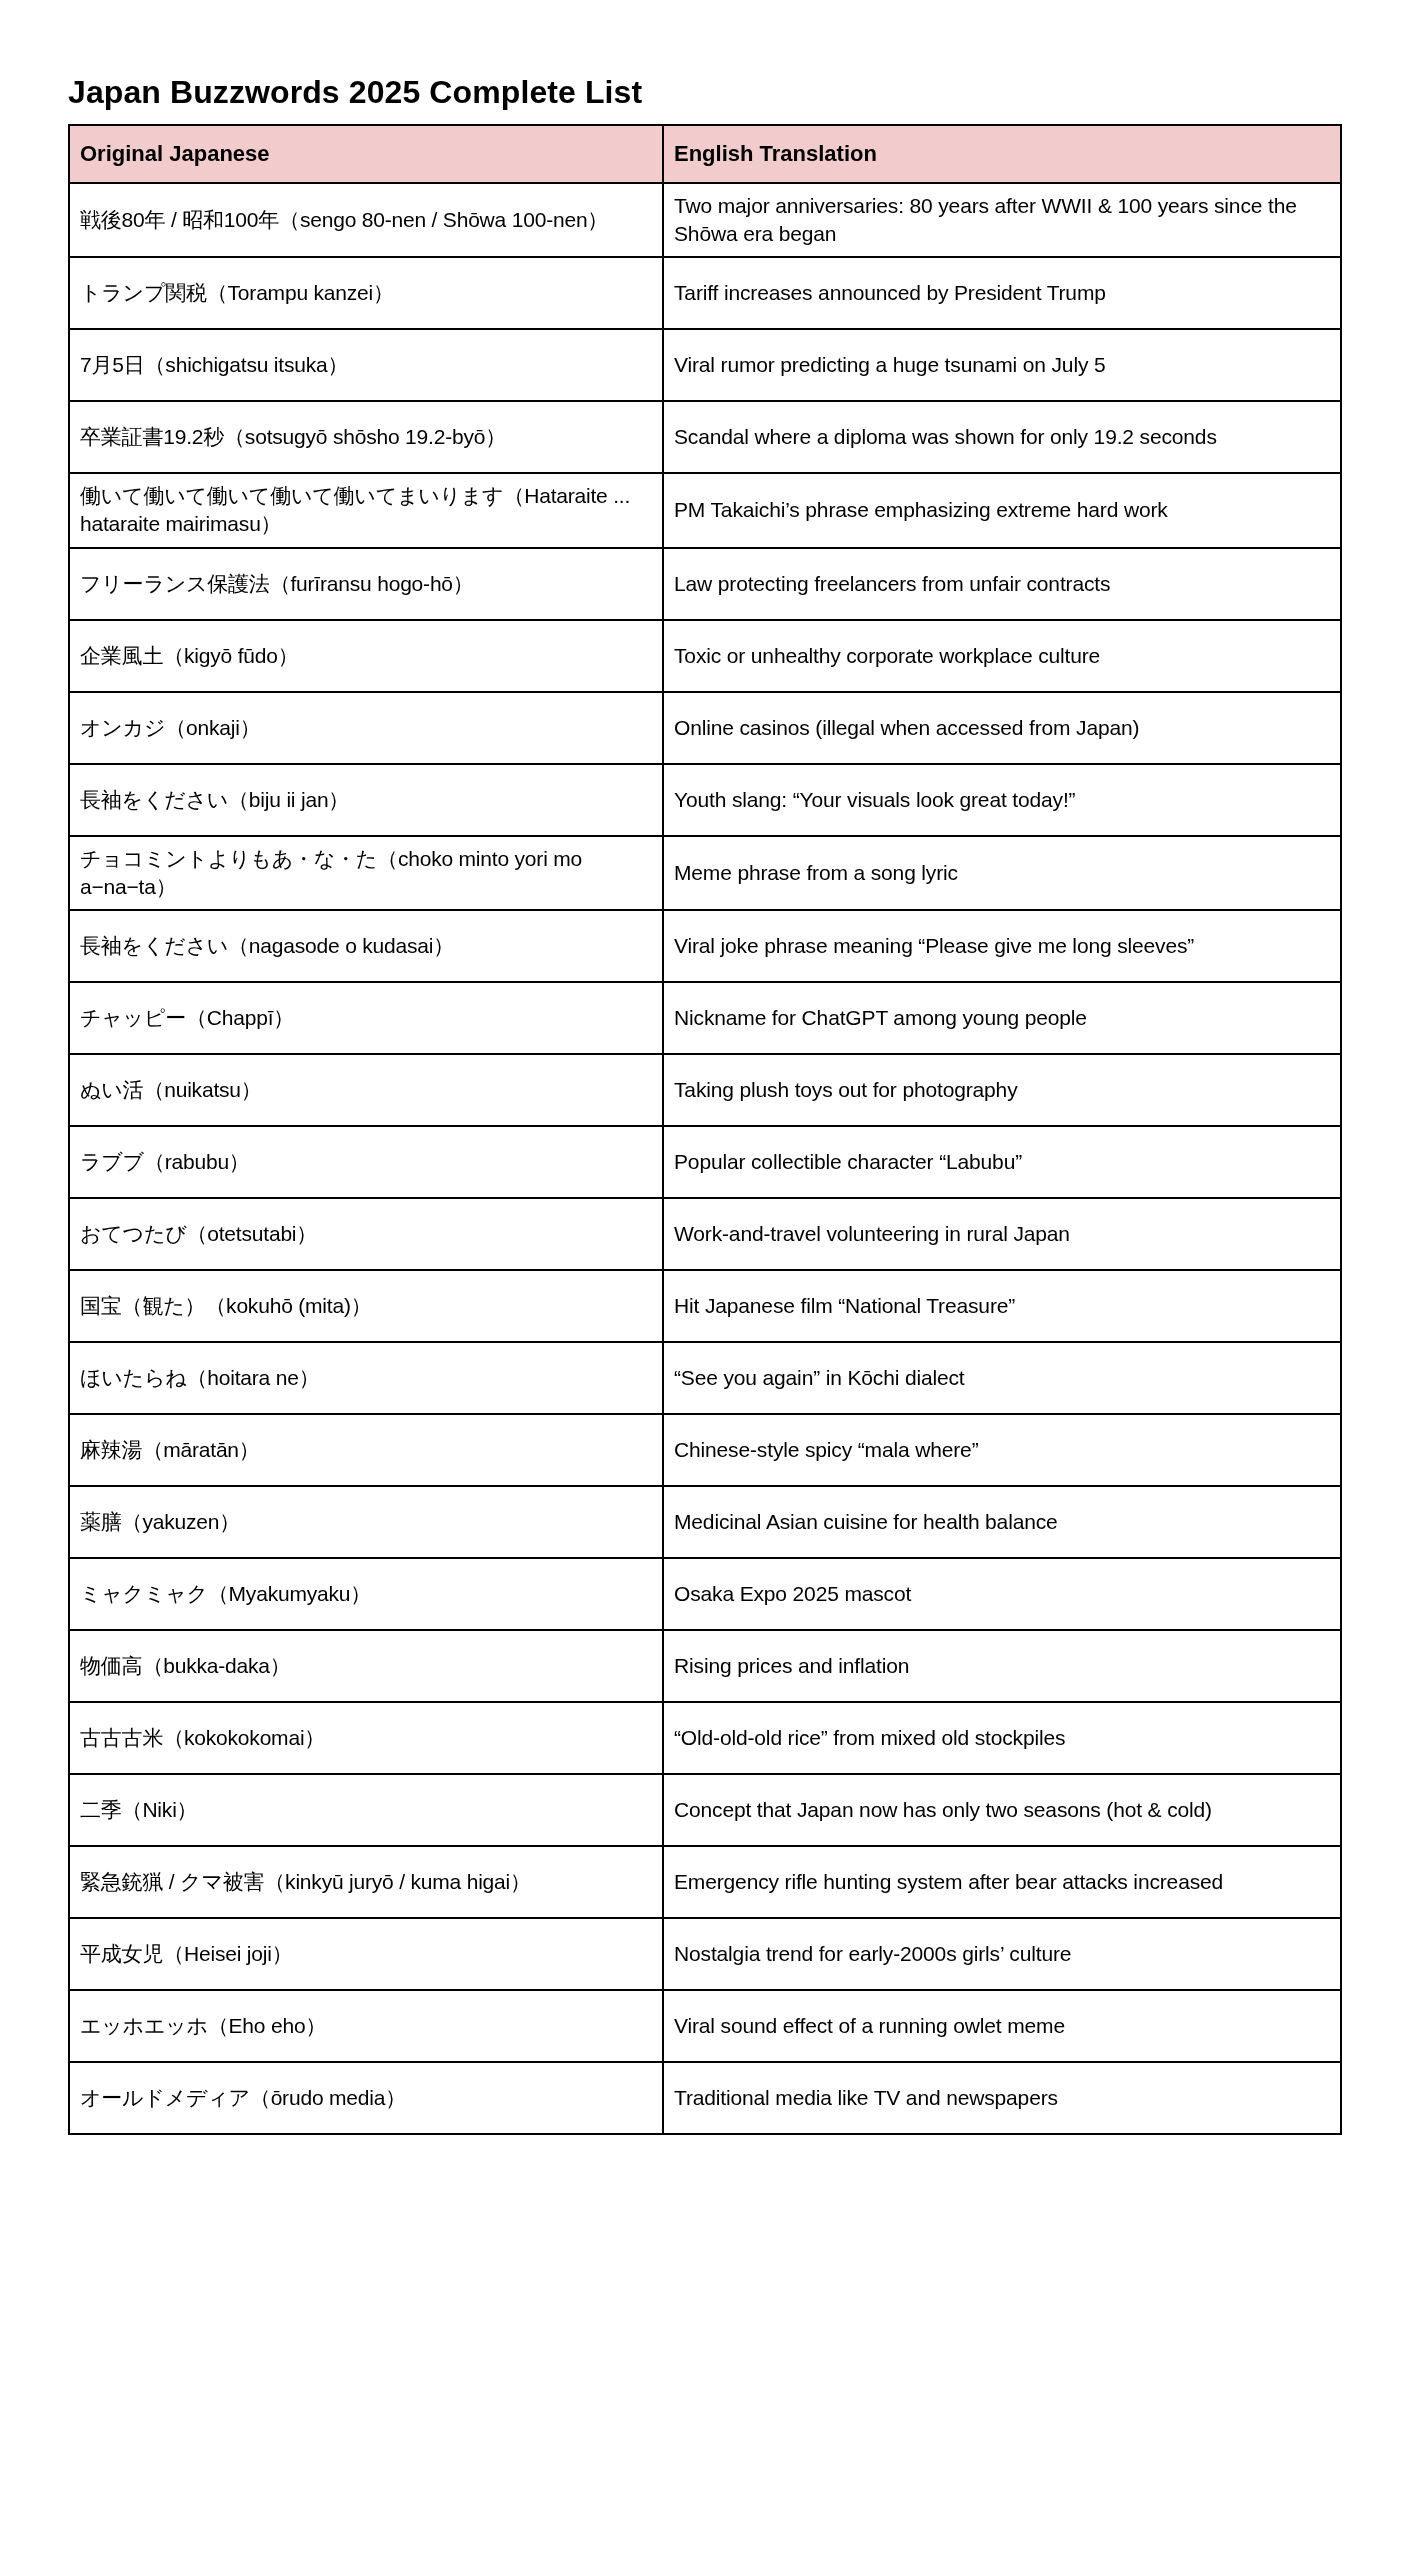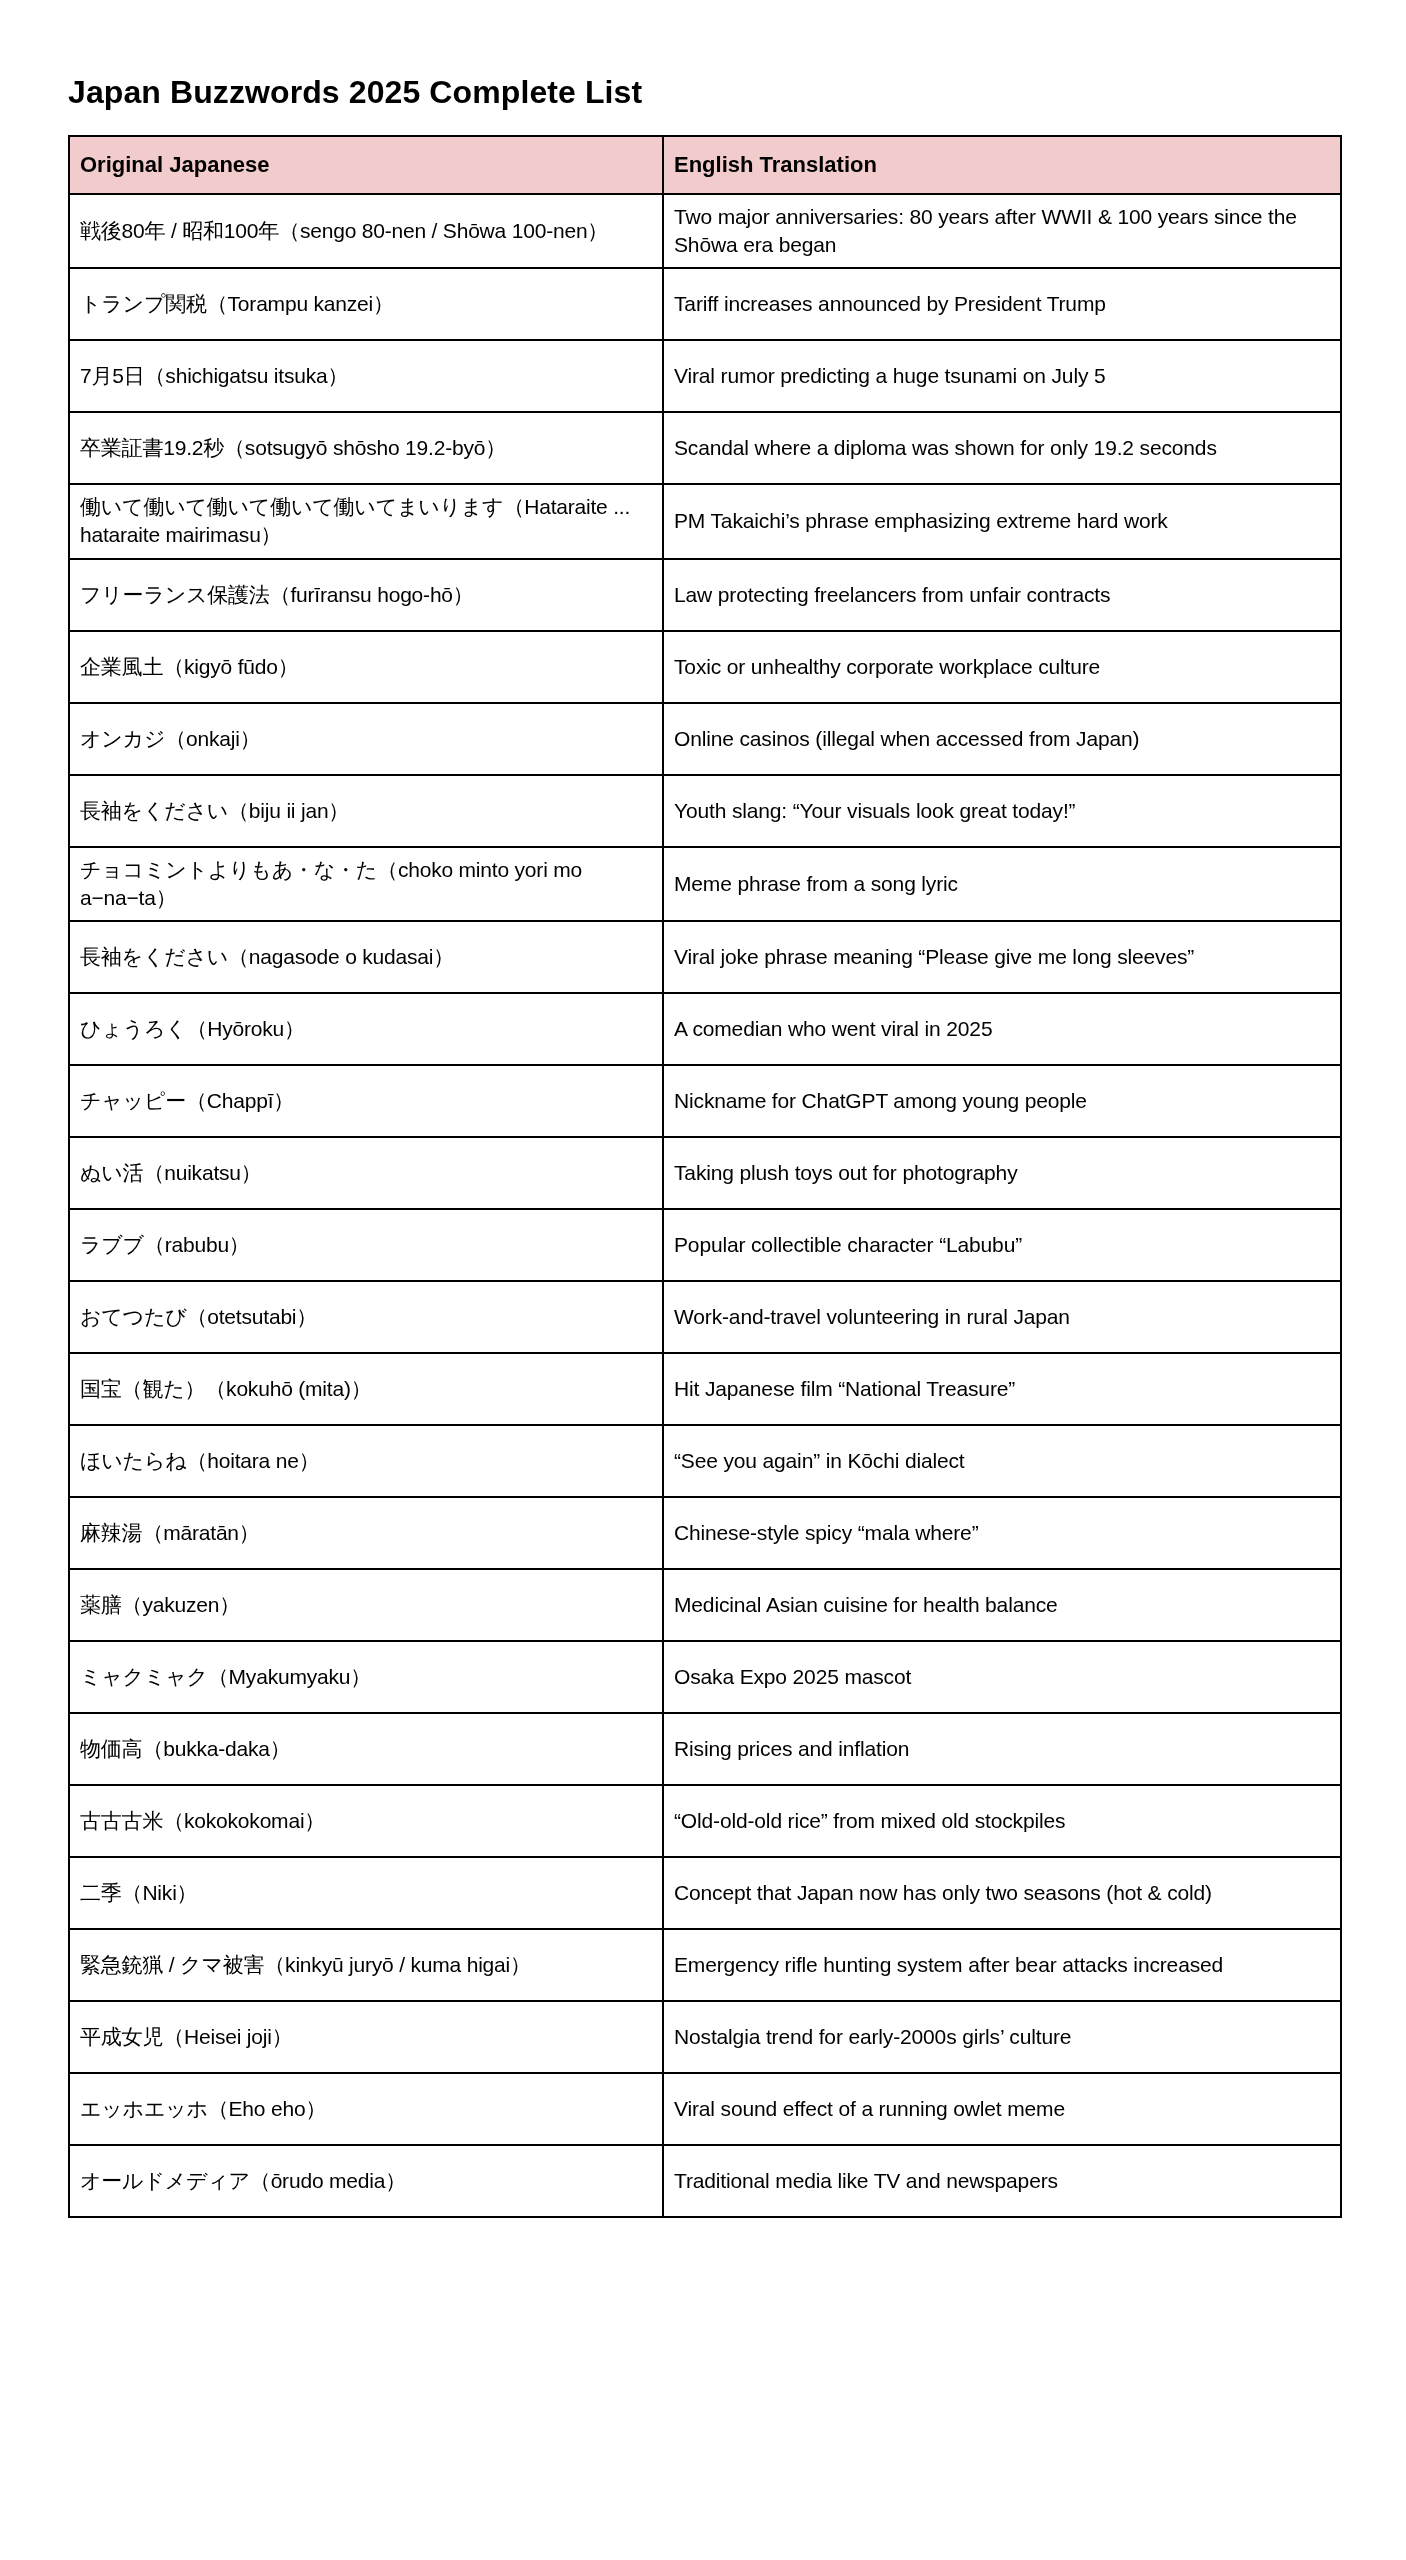--- a/index.html
+++ b/index.html
@@ -27,21 +27,21 @@
     top: 52px;
     font-size: 32px;
     font-weight: bold;
     letter-spacing: 0.1px;
     line-height: 1.2;
     white-space: nowrap;
   }
   #buzzwords-table {
     position: absolute;
     left: 68px;
-    top: 135px;
+    top: 124px;
     width: 1272px;
     border-collapse: collapse;
     table-layout: fixed;
   }
   #buzzwords-table col.col-jp { width: 594px; }
   #buzzwords-table col.col-en { width: 678px; }
   #buzzwords-table th,
   #buzzwords-table td {
     border: 2px solid #000000;
     vertical-align: middle;
@@ -126,24 +126,20 @@
         </tr>
         <tr>
           <td class="jp-cell">チョコミントよりもあ・な・た（choko minto yori mo a−na−ta）</td>
           <td class="en-cell">Meme phrase from a song lyric</td>
         </tr>
         <tr>
           <td class="jp-cell">長袖をください（nagasode o kudasai）</td>
           <td class="en-cell">Viral joke phrase meaning “Please give me long sleeves”</td>
         </tr>
         <tr>
-          <td class="jp-cell">ひょうろく（Hyōroku）</td>
-          <td class="en-cell">A comedian who went viral in 2025</td>
-        </tr>
-        <tr>
           <td class="jp-cell">チャッピー（Chappī）</td>
           <td class="en-cell">Nickname for ChatGPT among young people</td>
         </tr>
         <tr>
           <td class="jp-cell">ぬい活（nuikatsu）</td>
           <td class="en-cell">Taking plush toys out for photography</td>
         </tr>
         <tr>
           <td class="jp-cell">ラブブ（rabubu）</td>
           <td class="en-cell">Popular collectible character “Labubu”</td>

